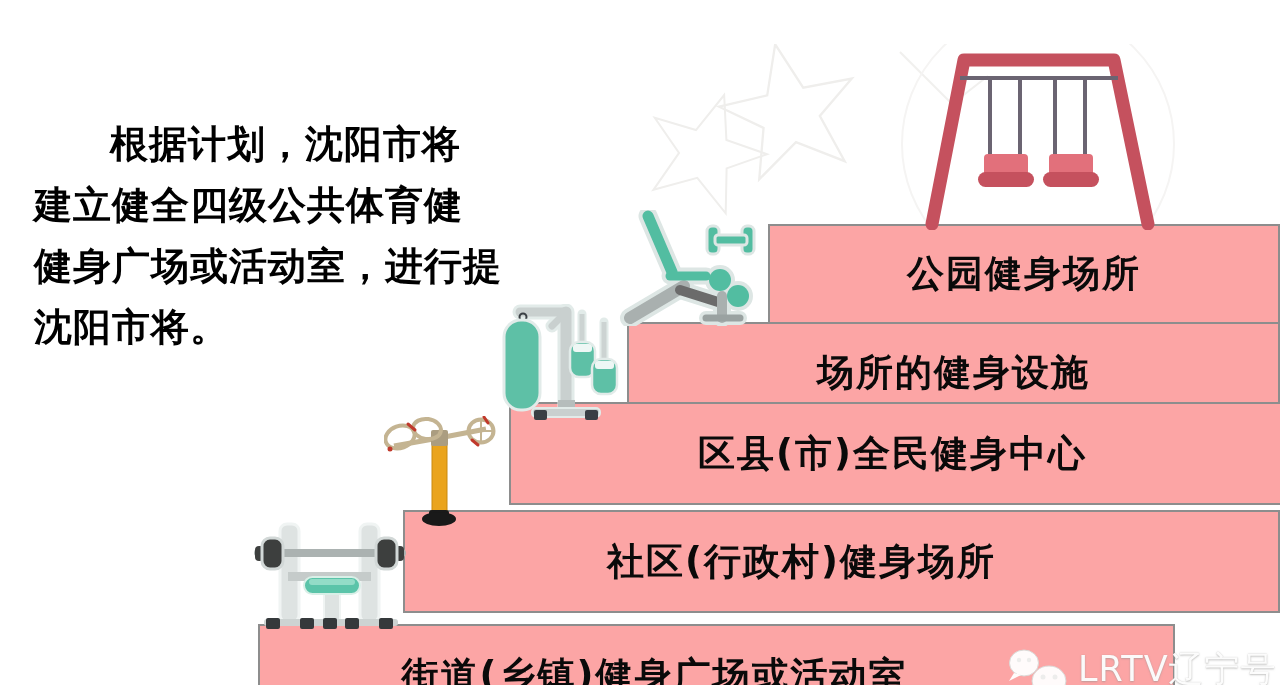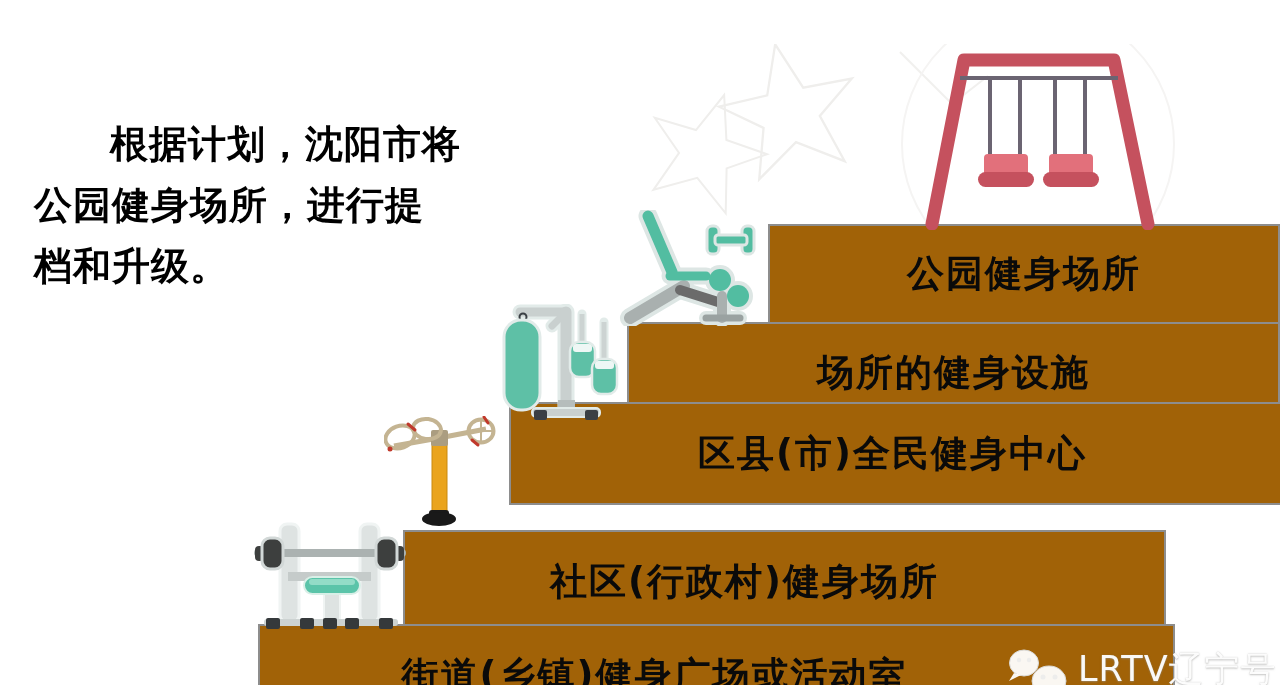--- a/index.html
+++ b/index.html
@@ -10,30 +10,30 @@
   }
   
   .intro{
     position:absolute;left:34px;top:70px;width:486px;color:#000;
     font-size:38px;line-height:61px;font-weight:700;letter-spacing:1px;
   }
   .intro .line{white-space:nowrap;}
   .intro .line.first{text-indent:76px;}
   
   .step{
-    position:absolute;box-sizing:border-box;background:#a16207;
+    position:absolute;box-sizing:border-box;background:#fca5a5;
     border:2px solid #8d8d8d;display:flex;align-items:center;justify-content:center;
   }
   .step span{
     font-size:37px;font-weight:600;color:#0a0a0a;letter-spacing:2px;white-space:nowrap;
   }
   .lv1{left:768px;top:180px;width:512px;height:100px;}
   .lv2{left:627px;top:278px;width:653px;height:102px;}
   .lv3{left:509px;top:358px;width:815px;height:103px;}
-  .lv4{left:403px;top:486px;width:763px;height:103px;}
+  .lv4{left:403px;top:466px;width:877px;height:103px;}
   .lv5{left:258px;top:580px;width:917px;height:105px;border-bottom:4px solid #4e4e4e;}
   .lv3 span{transform:translateX(-24px);}
   .lv4 span{transform:translateX(-40px);}
   .lv5 span{transform:translateX(-62px);}
   
   .illus{position:absolute;}
   .swing{left:918px;top:4px;width:240px;height:182px;}
   .bench-incline{left:606px;top:166px;width:160px;height:116px;}
   .punch-bag{left:496px;top:260px;width:136px;height:122px;}
   .taichi{left:384px;top:372px;width:124px;height:112px;}
@@ -57,22 +57,23 @@
     <g fill="none" stroke="#efeeec" stroke-width="2">
       <path transform="translate(105,110) rotate(18)" d="M0,-62 L16,-20 L59,-19 L25,7 L38,50 L0,25 L-38,50 L-25,7 L-59,-19 L-16,-20 Z"></path>
       <path transform="translate(190,70) rotate(-12) scale(1.15)" d="M0,-62 L16,-20 L59,-19 L25,7 L38,50 L0,25 L-38,50 L-25,7 L-59,-19 L-16,-20 Z"></path>
       <path d="M300,8 L352,60 L388,32" stroke="#f1f0ee"></path>
       <circle cx="438" cy="100" r="136" stroke="#f5f4f3"></circle>
     </g>
   </svg>
 
   <div class="intro">
     <div class="line first">根据计划，沈阳市将</div>
-    <div class="line">公园健身场所，进行提</div>
-    <div class="line">档和升级。</div>
+    <div class="line">建立健全四级公共体育健</div>
+    <div class="line">健身广场或活动室，进行提</div>
+    <div class="line">沈阳市将。</div>
   </div>
 
   <div class="step lv1">
     <span>公园健身场所</span>
   </div>
   <div class="step lv2">
     <span>场所的健身设施</span>
   </div>
   <div class="step lv3">
     <span>区县(市)全民健身中心</span>

